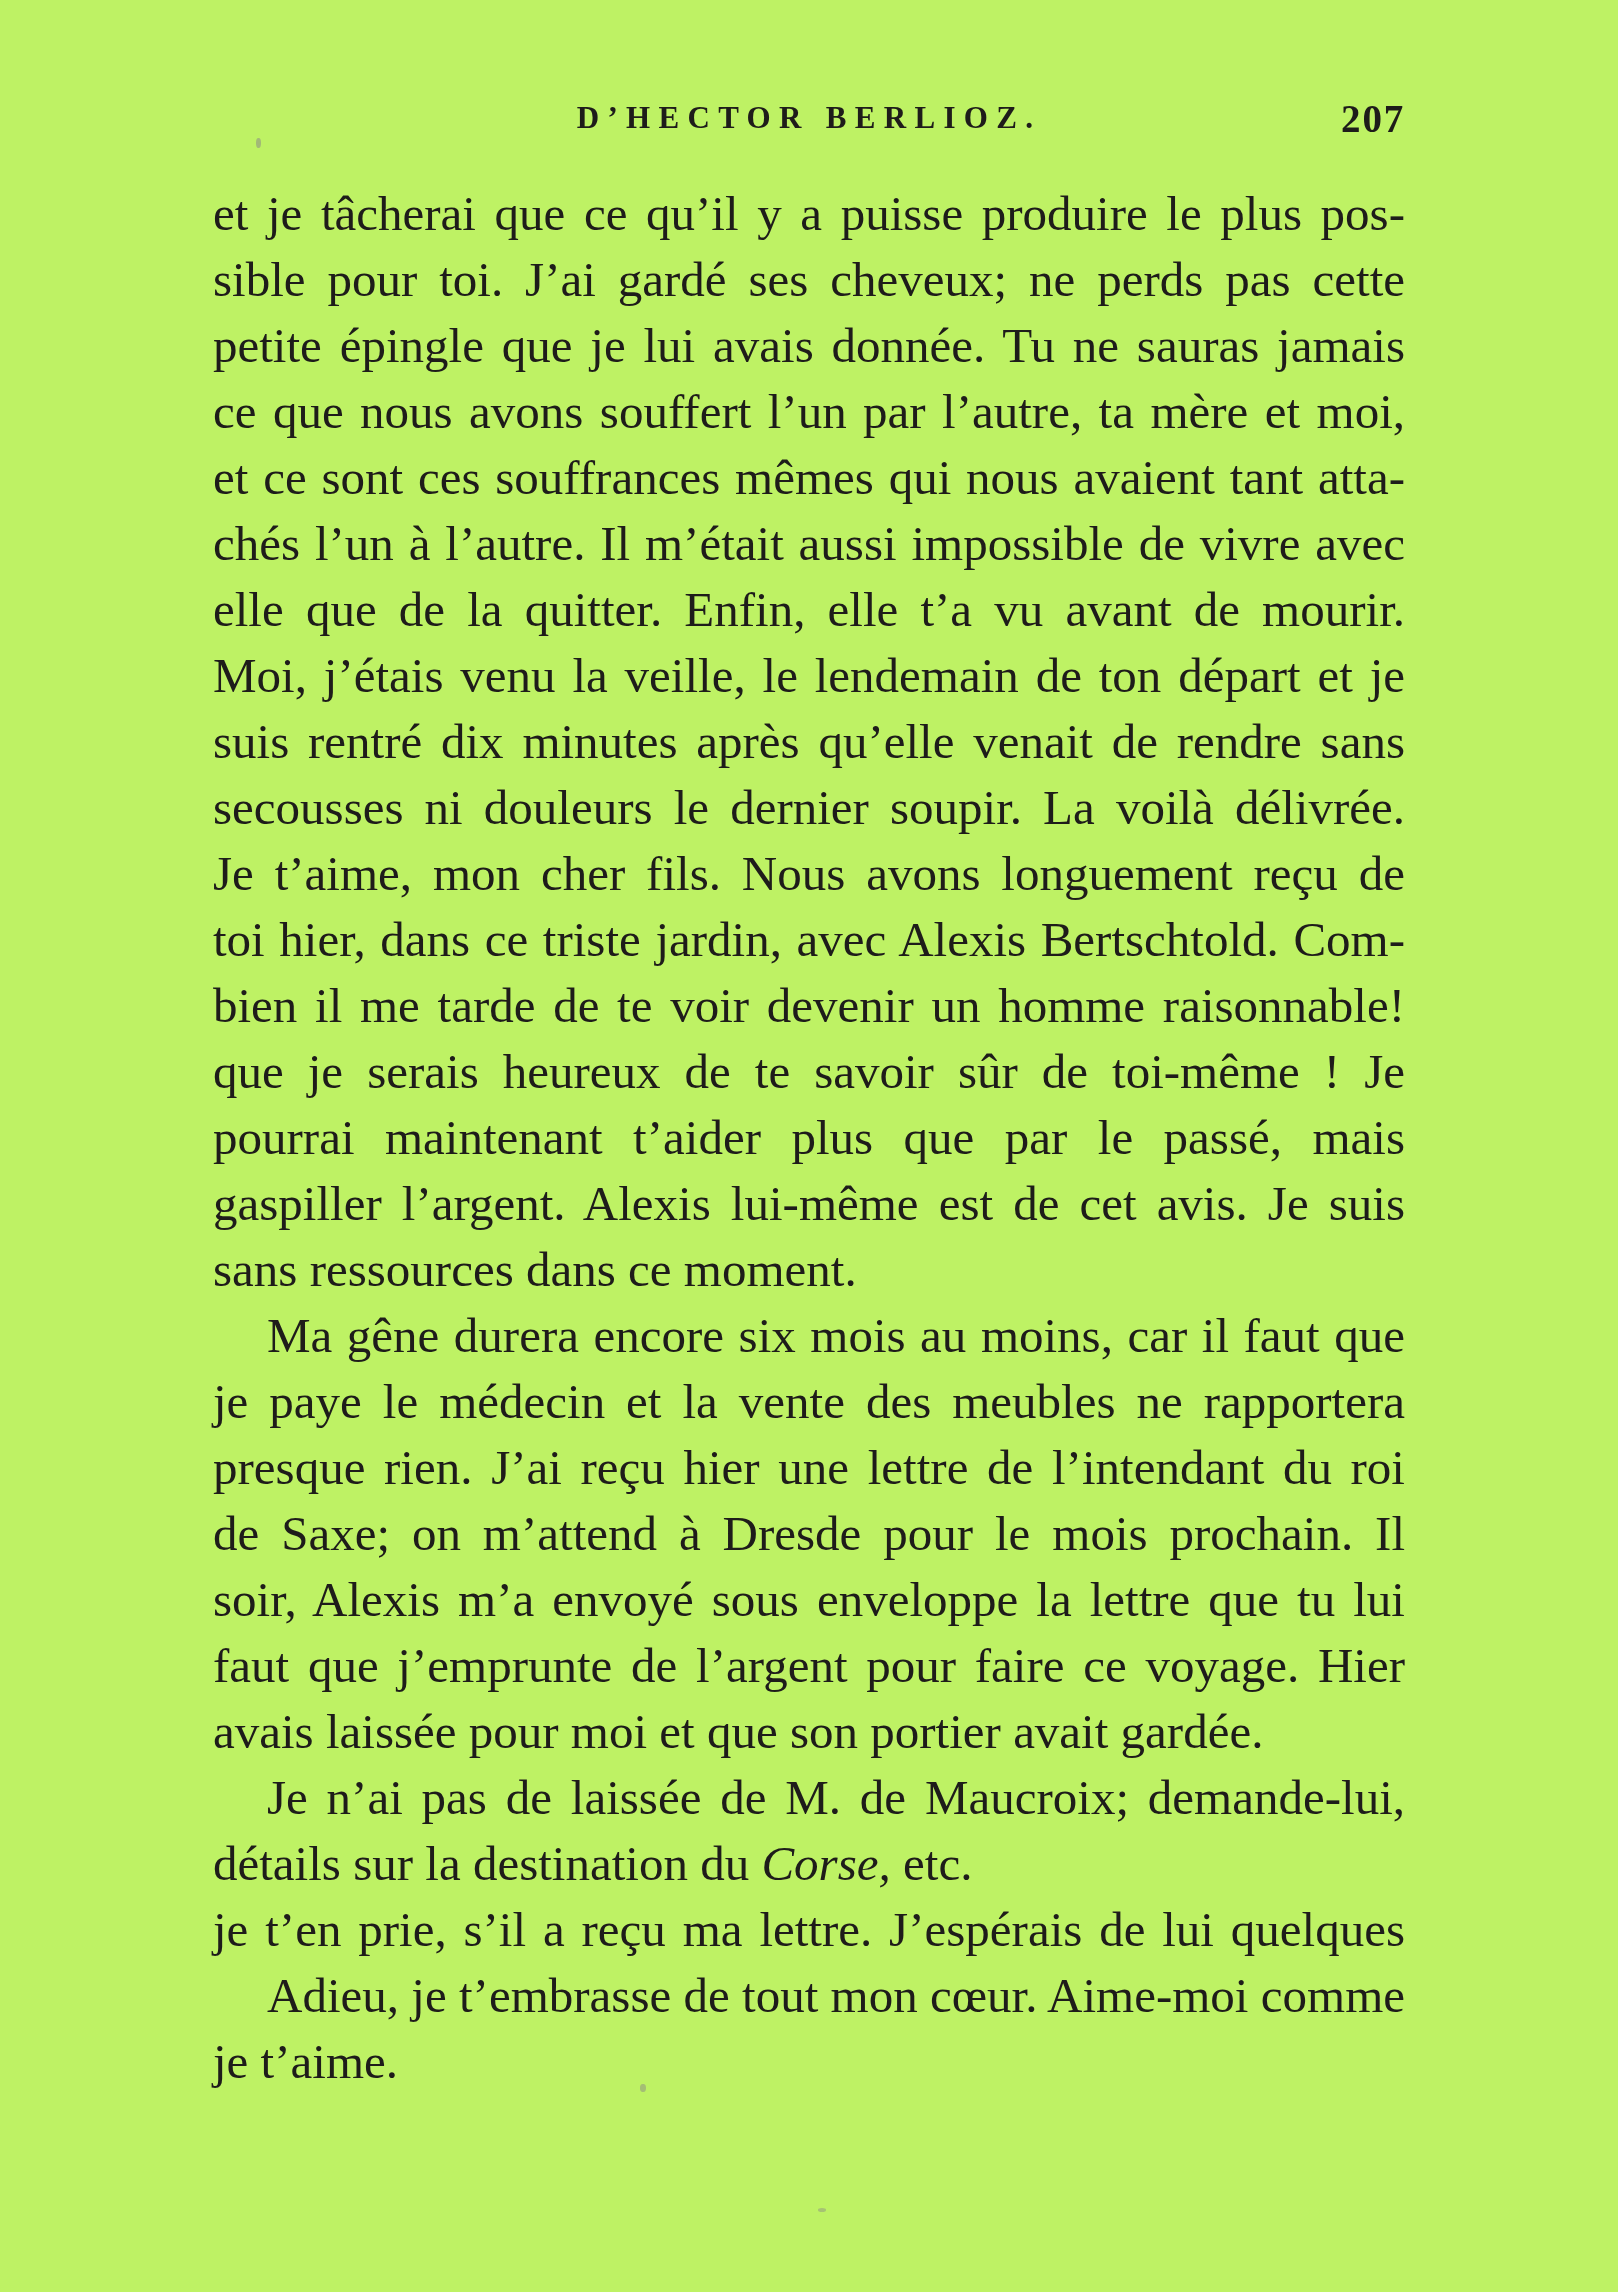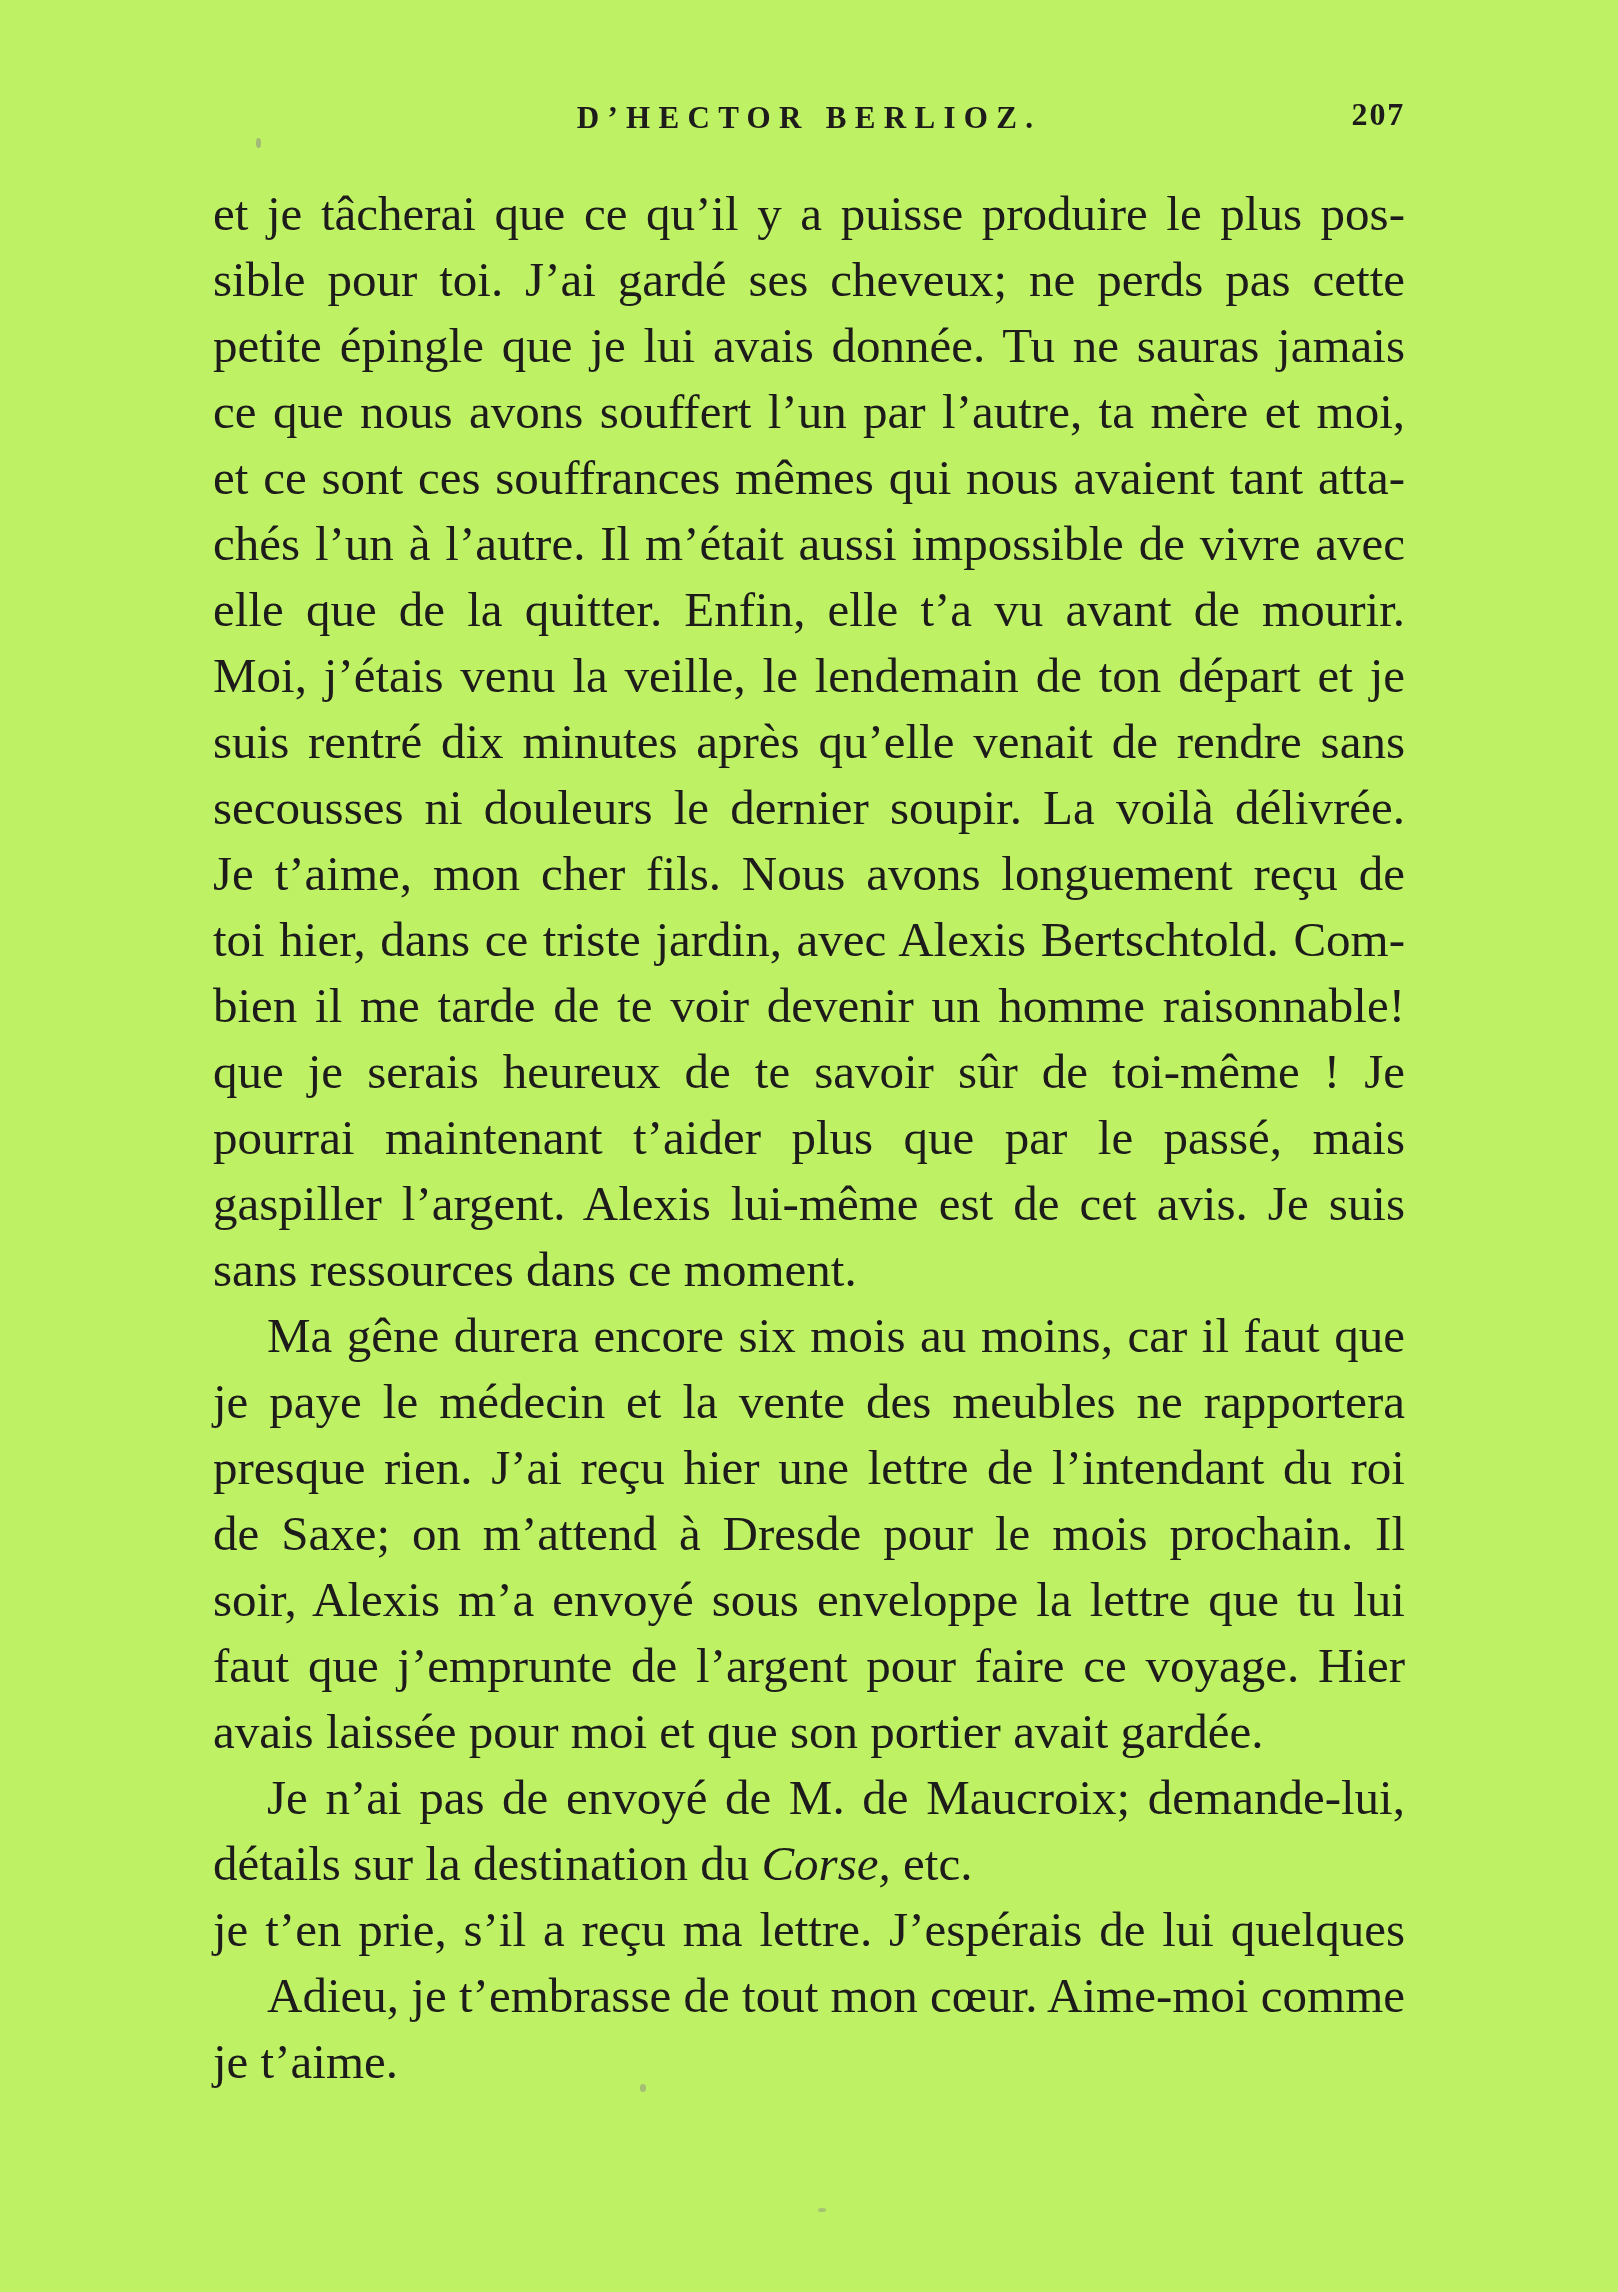--- a/index.html
+++ b/index.html
@@ -29,21 +29,21 @@
     display: inline-block;
     font-size: 31px;
     font-weight: 700;
     letter-spacing: 8.3px;
     white-space: nowrap;
   }
   .page-number {
     position: absolute;
     right: 0;
     top: -3.7px;
-    font-size: 32px;
+    font-size: 39px;
     font-weight: 700;
     letter-spacing: 1.8px;
   }
   .body-text {
     position: absolute;
     left: 213px;
     top: 181px;
     width: 1192px;
     font-size: 49px;
     line-height: 66px;
@@ -99,21 +99,21 @@
       <div class="line">pourrai maintenant t’aider plus que par le passé, mais</div>
       <div class="line">gaspiller l’argent. Alexis lui-même est de cet avis. Je suis</div>
       <div class="line para-end">sans ressources dans ce moment.</div>
       <div class="line indent">Ma gêne durera encore six mois au moins, car il faut que</div>
       <div class="line">je paye le médecin et la vente des meubles ne rapportera</div>
       <div class="line">presque rien. J’ai reçu hier une lettre de l’intendant du roi</div>
       <div class="line">de Saxe; on m’attend à Dresde pour le mois prochain. Il</div>
       <div class="line">soir, Alexis m’a envoyé sous enveloppe la lettre que tu lui</div>
       <div class="line">faut que j’emprunte de l’argent pour faire ce voyage. Hier</div>
       <div class="line para-end">avais laissée pour moi et que son portier avait gardée.</div>
-      <div class="line indent">Je n’ai pas de envoyé de M. de Maucroix; demande-lui,</div>
+      <div class="line indent">Je n’ai pas de laissée de M. de Maucroix; demande-lui,</div>
       <div class="line para-end"><span>détails sur la destination du </span><span class="italic">Corse,</span><span> etc.</span></div>
       <div class="line">je t’en prie, s’il a reçu ma lettre. J’espérais de lui quelques</div>
       <div class="line indent">Adieu, je t’embrasse de tout mon cœur. Aime-moi comme</div>
       <div class="line para-end">je t’aime.</div>
     </div>
 
   <div class="speck s1"></div>
   <div class="speck s2"></div>
   <div class="speck s3"></div>
 </div>

